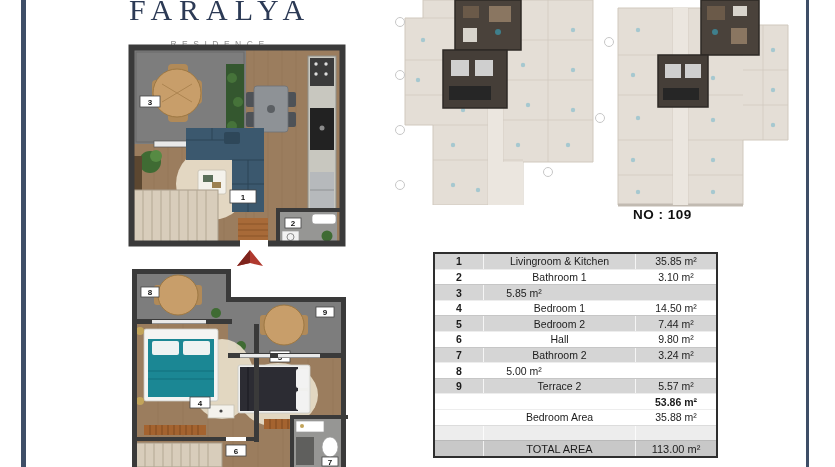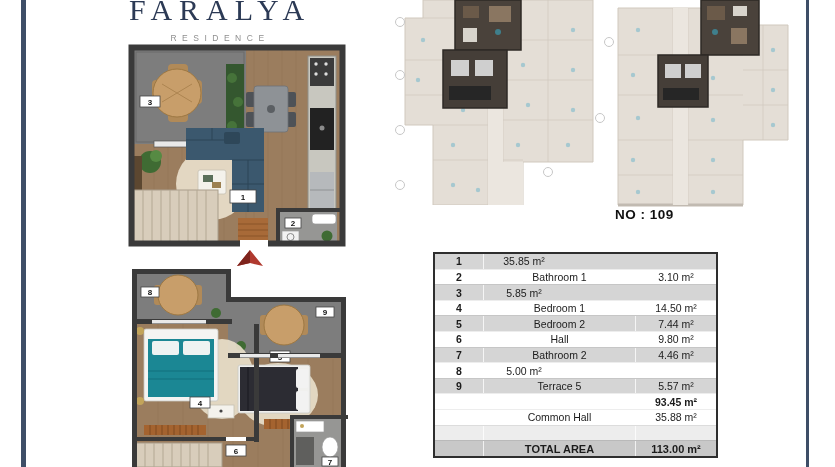--- a/index.html
+++ b/index.html
@@ -6,43 +6,43 @@
   .page{position:relative;width:809px;height:467px;background:#ffffff;overflow:hidden;
         font-family:"Liberation Sans",sans-serif;}
   .frame-line{position:absolute;top:0;bottom:0;background:#3e4e67;}
   .frame-line.left{left:21px;width:5px;}
   .frame-line.right{left:806px;width:6px;}
 
   
   .logo{position:absolute;left:110px;top:-7px;width:220px;text-align:center;}
   .logo-title{font-family:"Liberation Serif",serif;font-size:30px;letter-spacing:7px;
               color:#2c3a55;font-weight:400;white-space:nowrap;}
-  .logo-subtitle{margin-top:6px;font-size:8.5px;letter-spacing:5.5px;color:#8f8f8f;}
+  .logo-subtitle{margin-top:12px;font-size:8.5px;letter-spacing:5.5px;color:#8f8f8f;}
 
   
   .plan{position:absolute;}
   .plan.upper{left:128px;top:44px;}
   .plan.lower{left:128px;top:267px;}
   .entry-arrow{position:absolute;left:237px;top:250px;}
 
   .overview{position:absolute;opacity:1;}
   .overview.a{left:393px;top:0;}
   .overview.b{left:603px;top:0;}
 
-  .unit-no{position:absolute;left:602px;top:207px;width:85px;text-align:center;
+  .unit-no{position:absolute;left:620px;top:207px;width:85px;text-align:center;
            font-size:13.5px;font-weight:bold;color:#111;letter-spacing:.5px;}
 
   
   .area-table{position:absolute;left:433px;top:252px;width:285px;height:206px;
               border:2px solid #2e2e2e;background:#fff;display:flex;flex-direction:column;
               box-sizing:border-box;}
   .t-row{flex:1;display:flex;align-items:stretch;font-size:10.5px;color:#1c1c1c;}
   .t-row.gray{background:#d5d5d5;}
   .t-row.blank{background:#ededed;}
-  .t-row.total{background:#c8c8c8;font-weight:bold;font-size:11px;}
+  .t-row.total{background:#c8c8c8;font-weight:normal;font-size:11px;}
   .t-row .c{display:flex;align-items:center;justify-content:center;
             border-right:1px solid rgba(255,255,255,.75);}
   .t-row .c:last-child{border-right:none;}
   .t-row .c.no{width:48px;font-weight:bold;}
   .t-row .c.name{flex:1;}
   .t-row .c.area{width:80px;}
   .t-row.subtotal .c.area{font-weight:bold;}
   .t-row + .t-row{border-top:1px solid rgba(0,0,0,.07);}
 
   svg text{font-family:"Liberation Sans",sans-serif;}
@@ -364,20 +364,21 @@
         <rect x="60" y="88" width="36" height="12" fill="#262626"></rect>
       </g>
     </svg>
   </div>
 
   <div class="unit-no">NO : 109</div>
 
   <div class="area-table">
     <div class="t-row gray">
       <div class="c no">1</div>
+      <div class="c name">Livingroom &amp; Kitchen</div>
       <div class="c area">35.85 m²</div>
     </div>
     <div class="t-row">
       <div class="c no">2</div>
       <div class="c name">Bathroom 1</div>
       <div class="c area">3.10 m²</div>
     </div>
     <div class="t-row gray">
       <div class="c no">3</div>
       <div class="c area">5.85 m²</div>
@@ -393,39 +394,39 @@
       <div class="c area">7.44 m²</div>
     </div>
     <div class="t-row">
       <div class="c no">6</div>
       <div class="c name">Hall</div>
       <div class="c area">9.80 m²</div>
     </div>
     <div class="t-row gray">
       <div class="c no">7</div>
       <div class="c name">Bathroom 2</div>
-      <div class="c area">4.46 m²</div>
+      <div class="c area">3.24 m²</div>
     </div>
     <div class="t-row">
       <div class="c no">8</div>
       <div class="c area">5.00 m²</div>
     </div>
     <div class="t-row gray">
       <div class="c no">9</div>
-      <div class="c name">Terrace 5</div>
+      <div class="c name">Terrace 2</div>
       <div class="c area">5.57 m²</div>
     </div>
     <div class="t-row subtotal">
       <div class="c no"></div>
       <div class="c name"></div>
-      <div class="c area">93.45 m²</div>
+      <div class="c area">53.86 m²</div>
     </div>
     <div class="t-row">
       <div class="c no"></div>
-      <div class="c name">Common Hall</div>
+      <div class="c name">Bedroom Area</div>
       <div class="c area">35.88 m²</div>
     </div>
     <div class="t-row blank">
       <div class="c no"></div>
       <div class="c name"></div>
       <div class="c area"></div>
     </div>
     <div class="t-row total">
       <div class="c no"></div>
       <div class="c name">TOTAL AREA</div>

